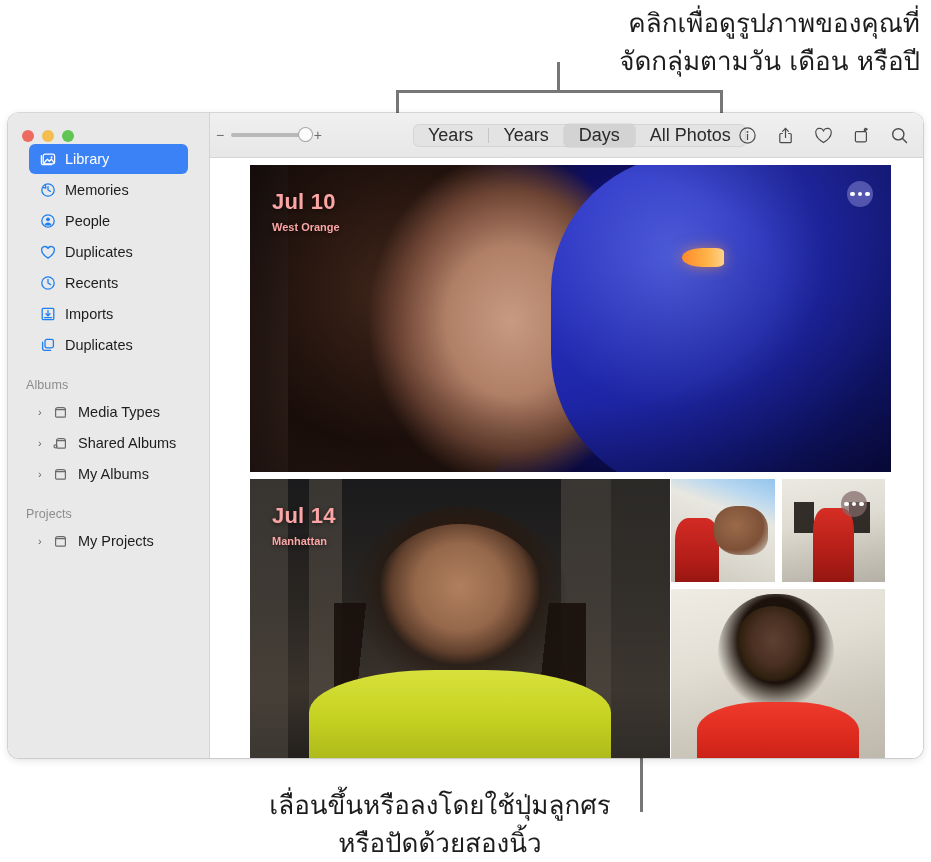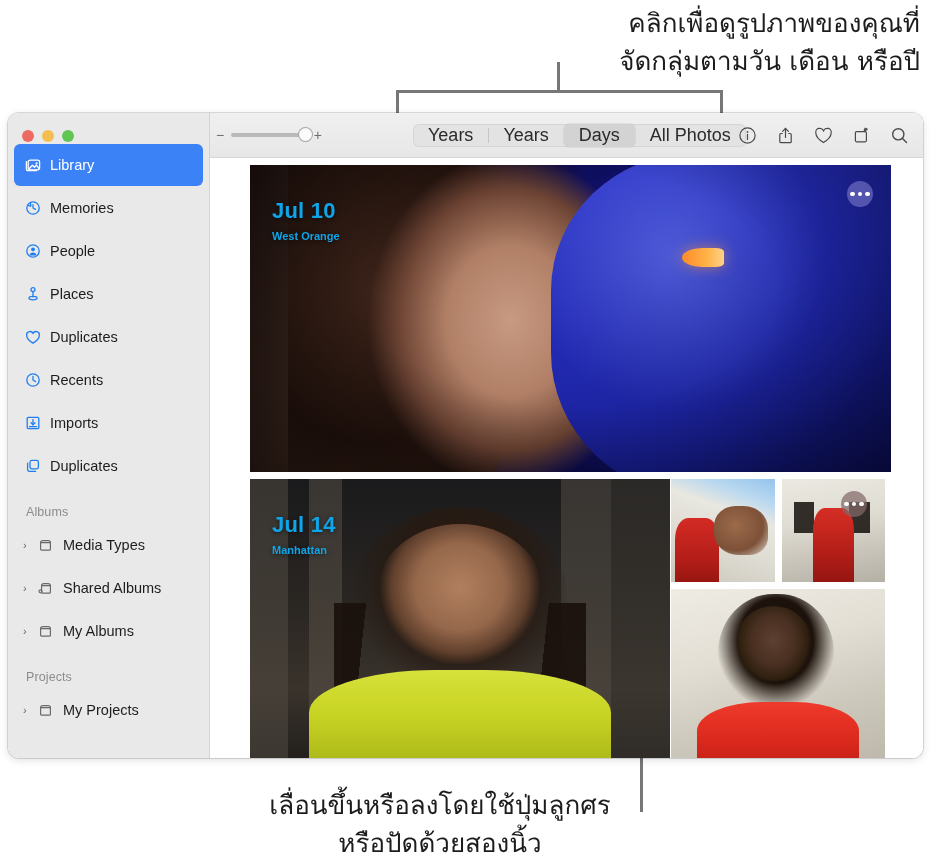--- a/index.html
+++ b/index.html
@@ -108,22 +108,22 @@
   .sb-header {
     font-size: 12.5px;
     color: #8c8c8e;
     padding: 0 0 4px 18px;
     margin-top: 16px;
     letter-spacing: .1px;
   }
   .sb-item {
     display: flex;
     align-items: center;
-    height: 42px;
-    margin: 1px 6px;
+    height: 30px;
+    margin: 1px 21px;
     padding-left: 9px;
     border-radius: 6px;
     font-size: 14.5px;
     color: #1d1d1f;
     box-sizing: border-box;
   }
   .sb-item.selected {
     background: #3b82f6;
     color: #ffffff;
   }
@@ -259,22 +259,22 @@
   .photo {
     position: relative;
     overflow: hidden;
     background: #222;
   }
   .hero { width: 641px; height: 307px; }
 
   .day-label {
     position: absolute;
     left: 22px;
-    top: 33px;
-    color: #0ea5e9;
+    top: 24px;
+    color: #fca5a5;
     text-shadow: 0 1px 4px rgba(0,0,0,.55);
     z-index: 4;
   }
   .day-date { font-size: 22px; font-weight: bold; letter-spacing: .2px; }
   .day-place { font-size: 11px; font-weight: bold; margin-top: 6px; }
 
   .more-btn {
     position: absolute;
     width: 26px; height: 26px;
     border-radius: 50%;
@@ -487,30 +487,20 @@
       <span class="sb-ico">
         <svg width="16" height="16" viewBox="0 0 16 16" fill="none" stroke="currentColor" stroke-width="1.3">
           <circle cx="8" cy="8" r="6.2"></circle>
           <circle cx="8" cy="6.3" r="1.9" fill="currentColor" stroke="none"></circle>
           <path d="M4.3 12.4c.6-2 1.9-3 3.7-3s3.1 1 3.7 3" fill="currentColor" stroke="none"></path>
         </svg>
       </span>
       <span>People</span>
     </div>
 
-    <div class="sb-item">
-      <span class="sb-ico">
-        <svg width="16" height="16" viewBox="0 0 16 16" fill="none" stroke="currentColor" stroke-width="1.3">
-          <circle cx="8" cy="3.6" r="2"></circle>
-          <path d="M8 5.8v5.1" stroke-linecap="round"></path>
-          <ellipse cx="8" cy="12.1" rx="4.1" ry="1.8"></ellipse>
-        </svg>
-      </span>
-      <span>Places</span>
-    </div>
 
     <div class="sb-item">
       <span class="sb-ico">
         <svg width="16" height="15" viewBox="0 0 16 15" fill="none" stroke="currentColor" stroke-width="1.3">
           <path d="M8 13.1S1.7 9.3 1.7 5.4A3.3 3.3 0 018 3.6a3.3 3.3 0 016.3 1.8c0 3.9-6.3 7.7-6.3 7.7z" stroke-linejoin="round"></path>
         </svg>
       </span>
       <span>Duplicates</span>
     </div>
 

